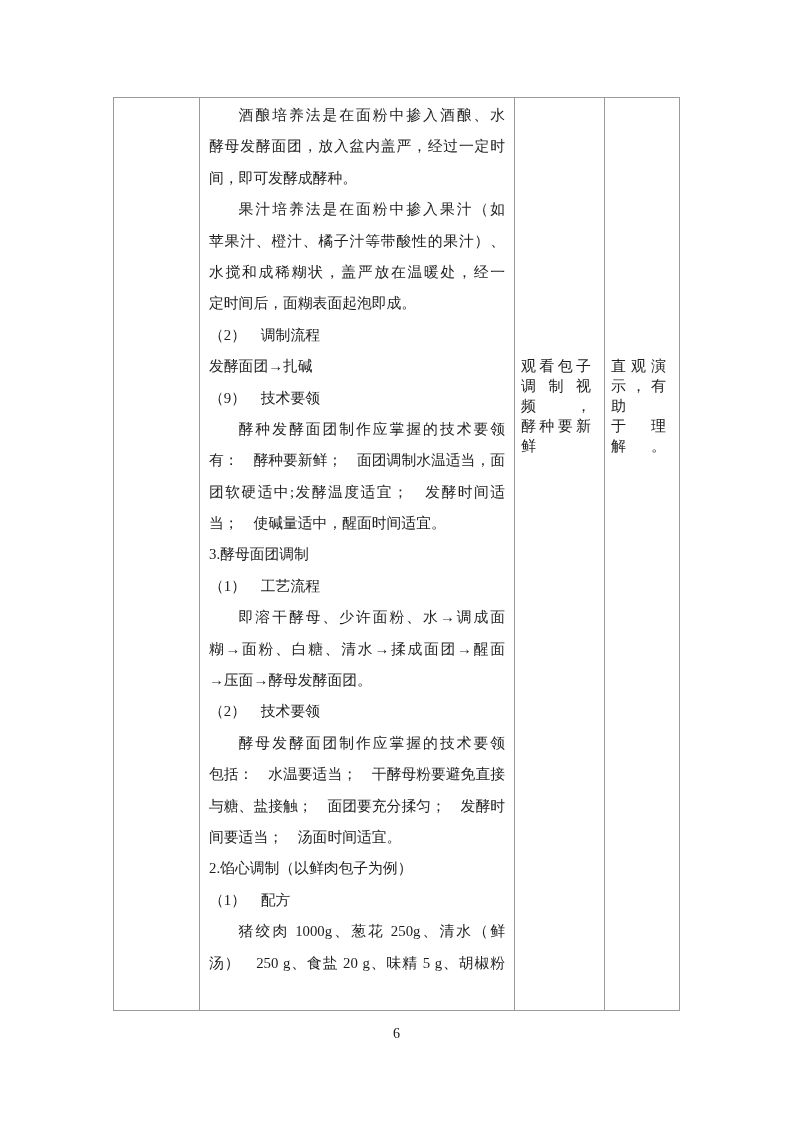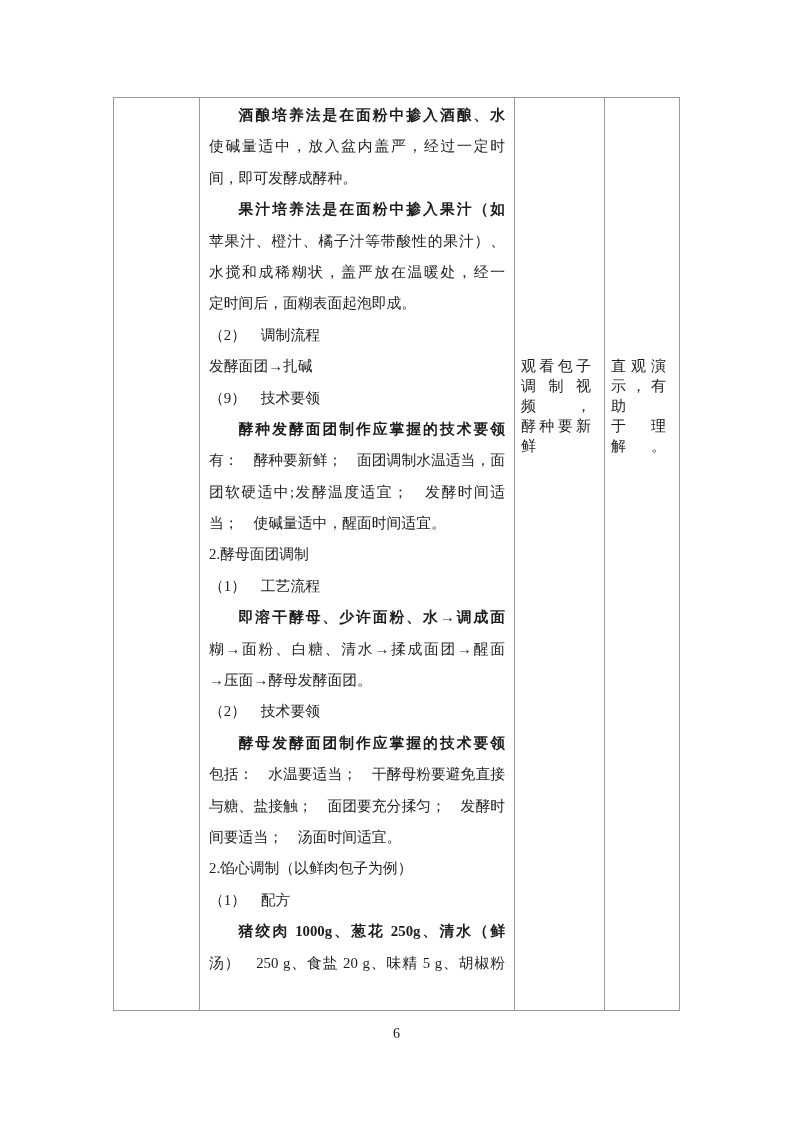--- a/index.html
+++ b/index.html
@@ -29,21 +29,21 @@
   .cell-main { padding:2px 9px 0 9px; }
   .line {
     height:31.4px;
     line-height:31.4px;
     font-size:14.8px;
     text-align:justify;
     text-align-last:left;
     white-space:pre;
   }
   .line.full { text-align-last:justify; white-space:normal; }
-  .line.indent { text-indent:2em;font-weight:bold; }
+  .line.indent { text-indent:2em; }
   .cell-side { padding:258px 13px 0 6px; font-size:15px; }
   .sline {
     line-height:20px;
     text-align:justify;
     text-align-last:justify;
   }
   .page-num {
     position:absolute;
     top:1026px; left:0;
     width:793px;
@@ -54,34 +54,34 @@
 </style>
 </head>
 <body>
 
 <div>
 
   <div class="doc-table">
     <div class="cell"></div>
     <div class="cell cell-main">
         <div class="line indent full">酒酿培养法是在面粉中掺入酒酿、水</div>
-        <div class="line full">使碱量适中，放入盆内盖严，经过一定时</div>
+        <div class="line full">酵母发酵面团，放入盆内盖严，经过一定时</div>
         <div class="line">间，即可发酵成酵种。</div>
         <div class="line indent full">果汁培养法是在面粉中掺入果汁（如</div>
         <div class="line full">苹果汁、橙汁、橘子汁等带酸性的果汁）、</div>
         <div class="line full">水搅和成稀糊状，盖严放在温暖处，经一</div>
         <div class="line">定时间后，面糊表面起泡即成。</div>
         <div class="line">（2）　调制流程</div>
         <div class="line">发酵面团→扎碱</div>
         <div class="line">（9）　技术要领</div>
         <div class="line indent full">酵种发酵面团制作应掌握的技术要领</div>
         <div class="line full">有：　酵种要新鲜；　面团调制水温适当，面</div>
         <div class="line full">团软硬适中;发酵温度适宜；　发酵时间适</div>
         <div class="line">当；　使碱量适中，醒面时间适宜。</div>
-        <div class="line">2.酵母面团调制</div>
+        <div class="line">3.酵母面团调制</div>
         <div class="line">（1）　工艺流程</div>
         <div class="line indent full">即溶干酵母、少许面粉、水→调成面</div>
         <div class="line full">糊→面粉、白糖、清水→揉成面团→醒面</div>
         <div class="line">→压面→酵母发酵面团。</div>
         <div class="line">（2）　技术要领</div>
         <div class="line indent full">酵母发酵面团制作应掌握的技术要领</div>
         <div class="line full">包括：　水温要适当；　干酵母粉要避免直接</div>
         <div class="line full">与糖、盐接触；　面团要充分揉匀；　发酵时</div>
         <div class="line">间要适当；　汤面时间适宜。</div>
         <div class="line">2.馅心调制（以鲜肉包子为例）</div>

